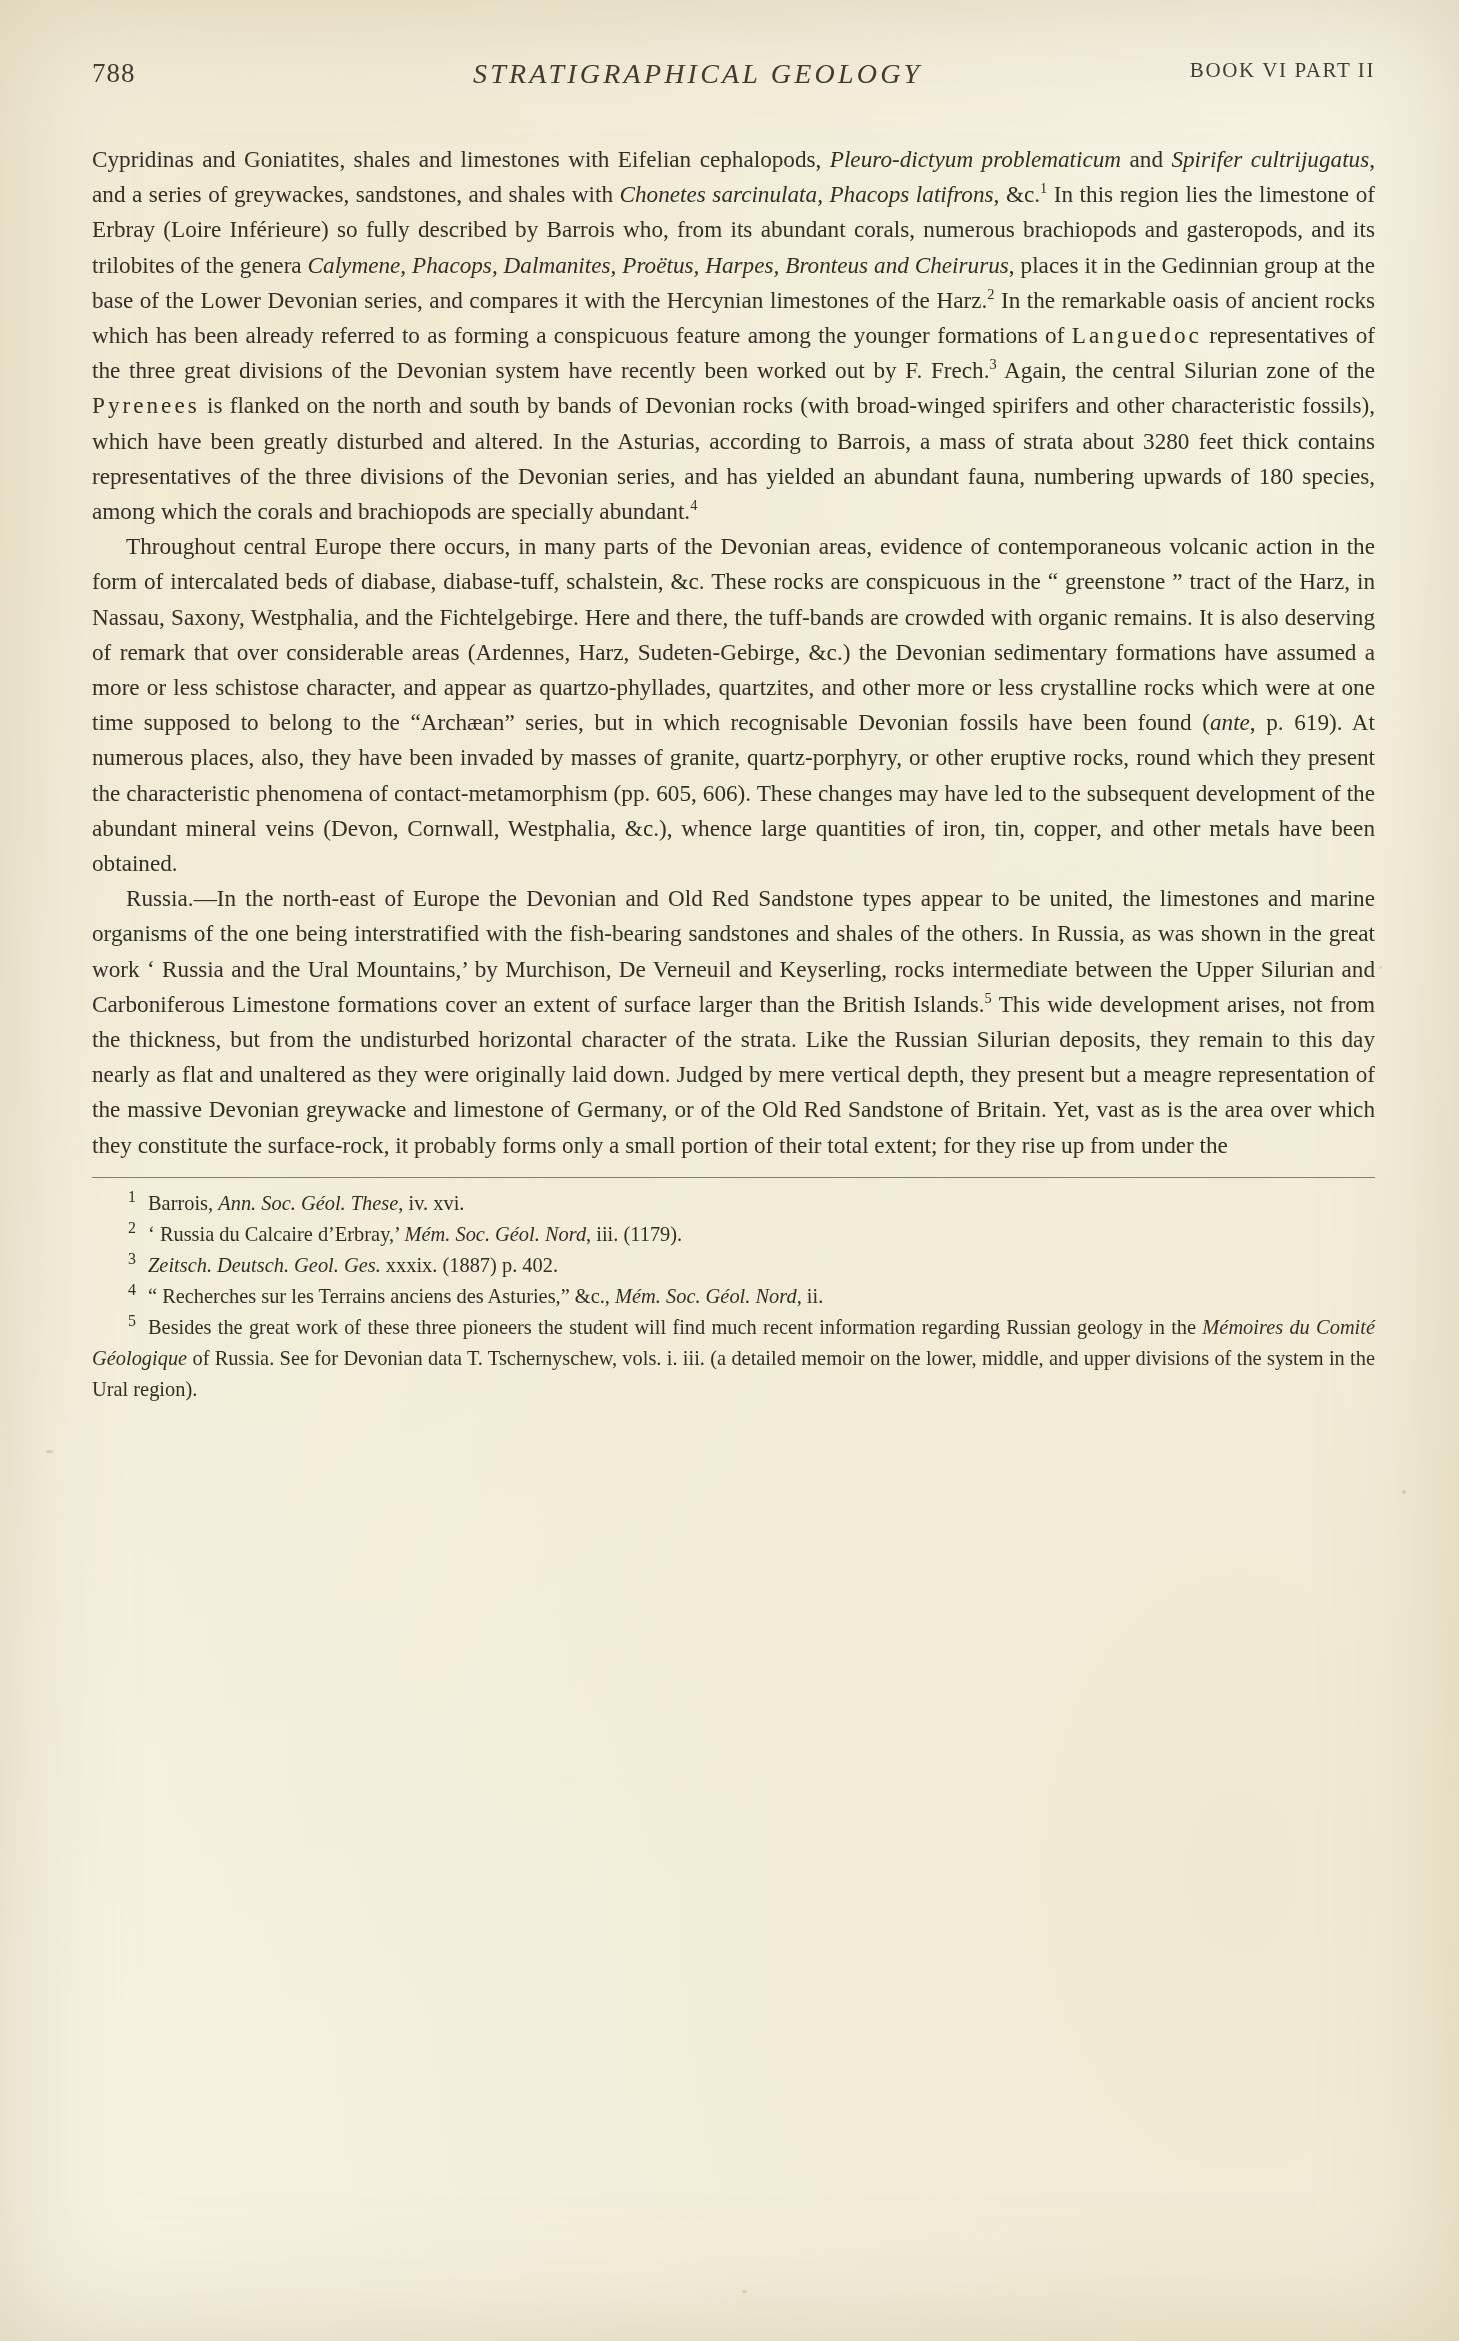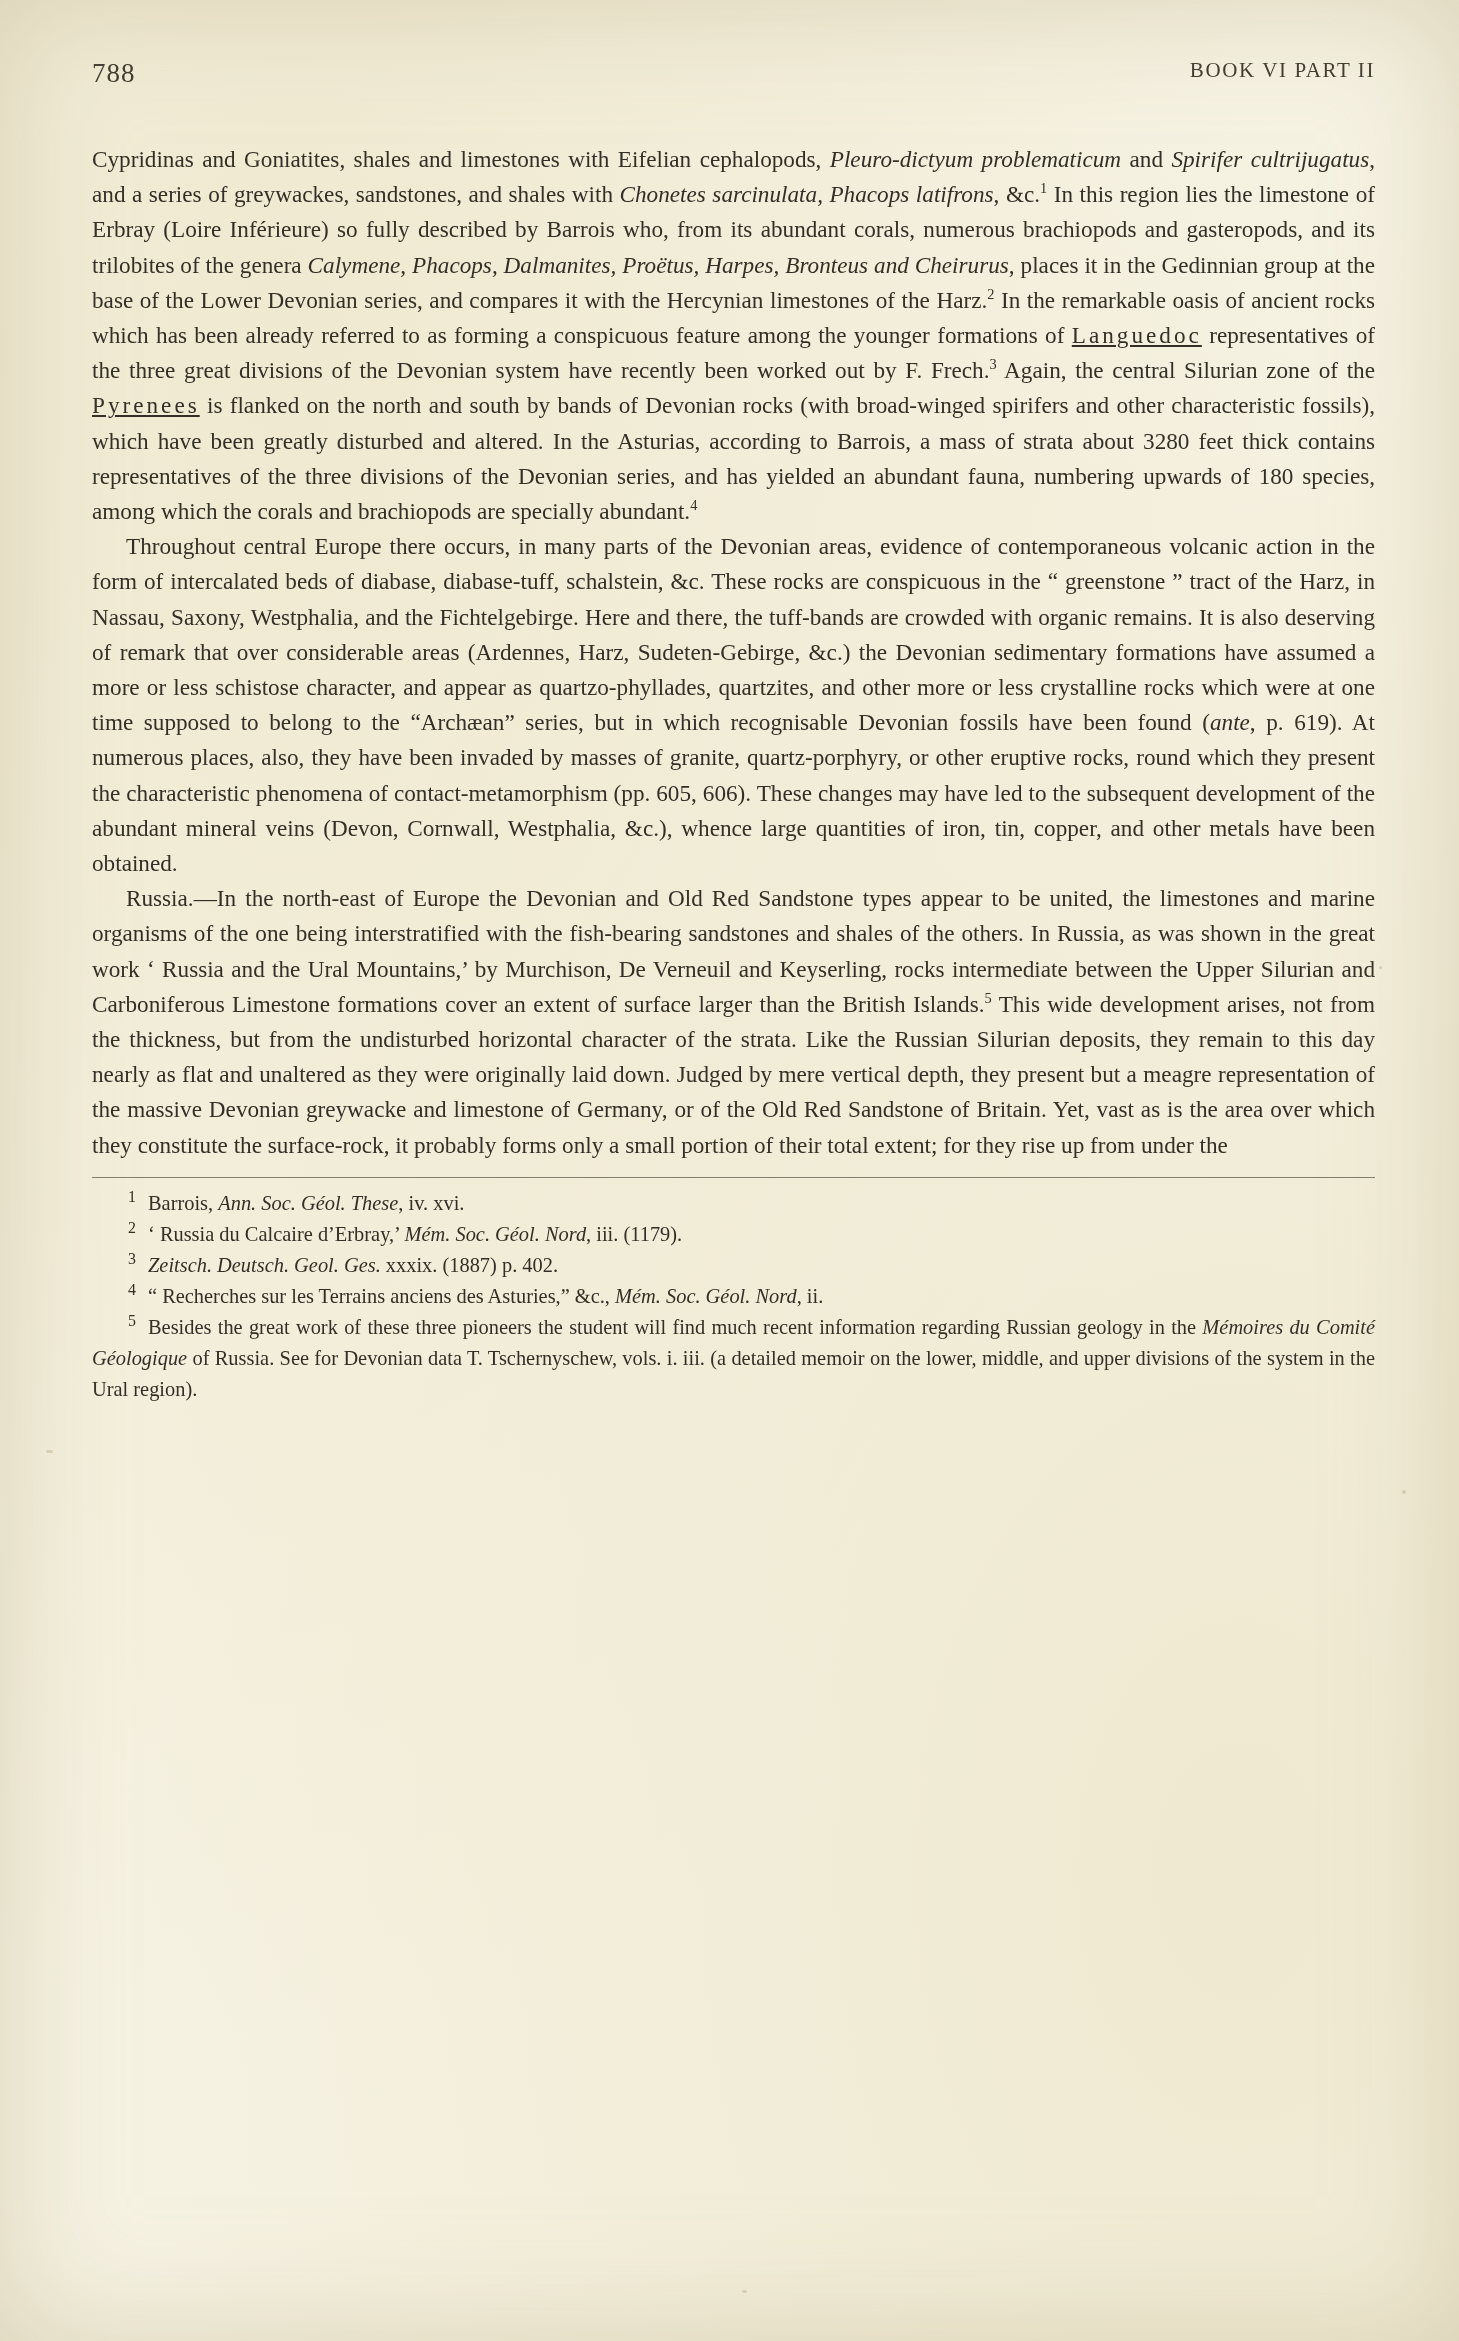--- a/index.html
+++ b/index.html
@@ -73,21 +73,21 @@
     margin: 0;
     text-indent: 34px;
     text-align: justify;
     text-justify: inter-word;
   }
   .body p.noindent {
     text-indent: 0;
   }
   i, .it { font-style: italic; }
   .bold { font-weight: normal; }
-  .sp { letter-spacing: 3px; text-decoration: underline; }
+  .sp { letter-spacing: 3px; }
   sup {
     font-size: 0.62em;
     vertical-align: super;
     line-height: 0;
   }
   
   .fnrule {
     margin-top: 14px;
     margin-bottom: 10px;
     width: 100%;
@@ -134,20 +134,21 @@
 </style>
 </head>
 <body>
 
 <div class="page">
 
   <div class="content">
 
     <div class="runhead">
       <span class="folio">788</span>
+      <span class="runtitle">STRATIGRAPHICAL GEOLOGY</span>
       <span class="booknum">BOOK VI PART II</span>
     </div>
 
     <div class="body">
 
       <p class="noindent"><span>Cypridinas and Goniatites, shales and limestones with Eifelian cephalopods, </span><i>Pleuro-dictyum problematicum</i><span> and </span><i>Spirifer cultrijugatus</i><span>, and a series of greywackes, sandstones, and shales with </span><i>Chonetes sarcinulata, Phacops latifrons</i><span>, &amp;c.</span><sup>1</sup><span> In this region lies the limestone of Erbray (Loire Inférieure) so fully described by Barrois who, from its abundant corals, numerous brachiopods and gasteropods, and its trilobites of the genera </span><i>Calymene, Phacops, Dalmanites, Proëtus, Harpes, Bronteus and Cheirurus</i><span>, places it in the Gedinnian group at the base of the Lower Devonian series, and compares it with the Hercynian limestones of the Harz.</span><sup>2</sup><span> In the remarkable oasis of ancient rocks which has been already referred to as forming a conspicuous feature among the younger formations of </span><span class="sp">Languedoc</span><span> representatives of the three great divisions of the Devonian system have recently been worked out by F. Frech.</span><sup>3</sup><span> Again, the central Silurian zone of the </span><span class="sp">Pyrenees</span><span> is flanked on the north and south by bands of Devonian rocks (with broad-winged spirifers and other characteristic fossils), which have been greatly disturbed and altered.   In the Asturias, according to Barrois, a mass of strata about 3280 feet thick contains representatives of the three divisions of the Devonian series, and has yielded an abundant fauna, numbering upwards of 180 species, among which the corals and brachiopods are specially abundant.</span><sup>4</sup></p>
 
       <p><span>Throughout central Europe there occurs, in many parts of the Devonian areas, evidence of contemporaneous volcanic action in the form of intercalated beds of diabase, diabase-tuff, schalstein, &amp;c.   These rocks are conspicuous in the “ greenstone ” tract of the Harz, in Nassau, Saxony, Westphalia, and the Fichtelgebirge.   Here and there, the tuff-bands are crowded with organic remains.   It is also deserving of remark that over considerable areas (Ardennes, Harz, Sudeten-Gebirge, &amp;c.) the Devonian sedimentary formations have assumed a more or less schistose character, and appear as quartzo-phyllades, quartzites, and other more or less crystalline rocks which were at one time supposed to belong to the “Archæan” series, but in which recognisable Devonian fossils have been found (</span><i>ante</i><span>, p. 619).   At numerous places, also, they have been invaded by masses of granite, quartz-porphyry, or other eruptive rocks, round which they present the characteristic phenomena of contact-metamorphism (pp. 605, 606).   These changes may have led to the subsequent development of the abundant mineral veins (Devon, Cornwall, Westphalia, &amp;c.), whence large quantities of iron, tin, copper, and other metals have been obtained.</span></p>
 
       <p><span class="bold">Russia.</span><span>—In the north-east of Europe the Devonian and Old Red Sandstone types appear to be united, the limestones and marine organisms of the one being interstratified with the fish-bearing sandstones and shales of the others.   In Russia, as was shown in the great work ‘ Russia and the Ural Mountains,’ by Murchison, De Verneuil and Keyserling, rocks intermediate between the Upper Silurian and Carboniferous Limestone formations cover an extent of surface larger than the British Islands.</span><sup>5</sup><span>   This wide development arises, not from the thickness, but from the undisturbed horizontal character of the strata.   Like the Russian Silurian deposits, they remain to this day nearly as flat and unaltered as they were originally laid down.   Judged by mere vertical depth, they present but a meagre representation of the massive Devonian greywacke and limestone of Germany, or of the Old Red Sandstone of Britain.   Yet, vast as is the area over which they constitute the surface-rock, it probably forms only a small portion of their total extent; for they rise up from under the</span></p>

